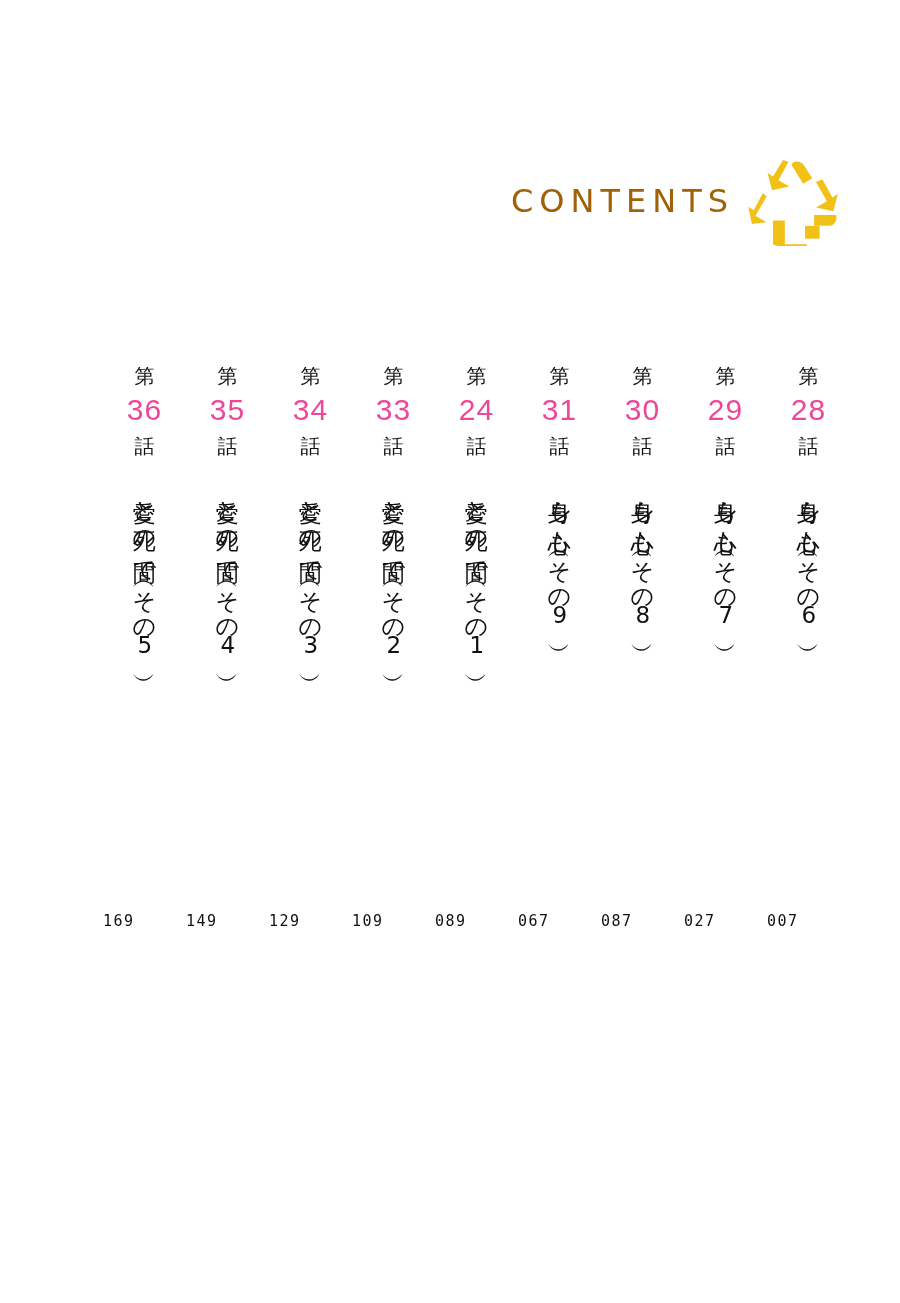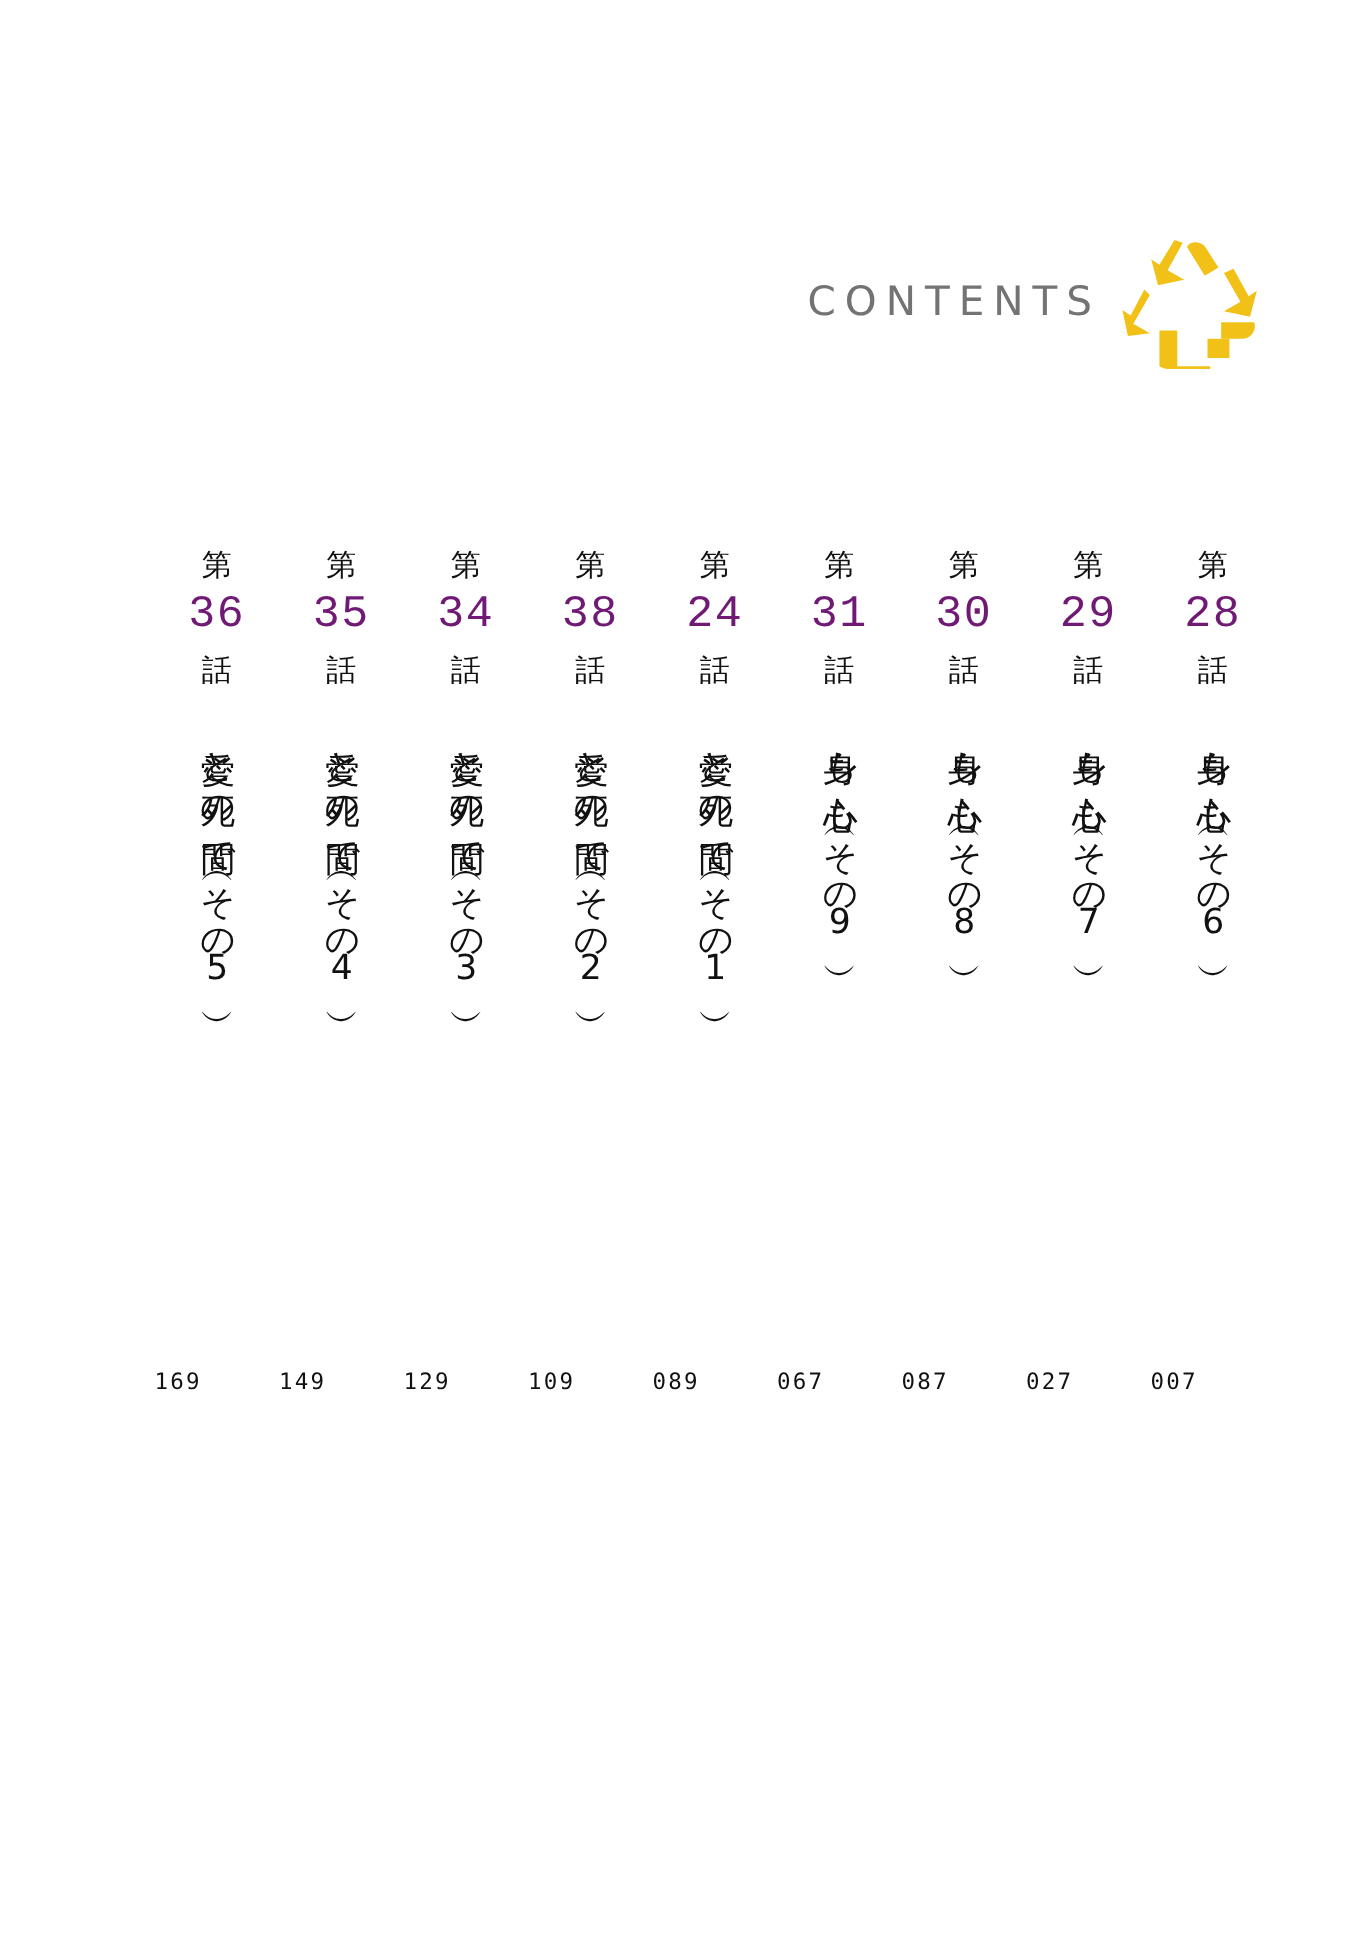--- a/index.html
+++ b/index.html
@@ -20,23 +20,23 @@
   #header {
     position: absolute;
     top: 160px;
     right: 60px;
     display: flex;
     align-items: center;
     gap: 14px;
   }
   #contents-title {
     font-family: "DejaVu Sans", sans-serif;
-    font-size: 27px;
+    font-size: 32px;
     letter-spacing: 6px;
-    color: #737373;
+    color: #a16207;
     font-weight: 400;
     line-height: 1;
     padding-bottom: 4px;
   }
   #recycle-icon {
     width: 92px;
     height: 86px;
     display: block;
   }
 
@@ -64,23 +64,23 @@
     line-height: 1;
   }
   .ep-dai, .ep-wa {
     font-family: "DejaVu Sans", sans-serif;
     font-size: 20px;
     color: #111;
     line-height: 1.1;
   }
   .ep-dai { margin-bottom: 6px; }
   .ep-num {
-    font-family: Liberation Mono, monospace;
+    font-family: Liberation Sans, sans-serif;
     font-size: 30px;
-    color: #701a75;
+    color: #ec4899;
     letter-spacing: 1px;
     margin: 2px 0 6px 0;
     line-height: 1;
   }
   .ep-wa { margin-top: 4px; }
 
   .ep-title {
     margin-top: 26px;
     font-family: "DejaVu Sans", sans-serif;
     font-size: 23px;
@@ -166,21 +166,21 @@
     <div class="ep-head">
       <span class="ep-dai">第</span>
       <span class="ep-num">24</span>
       <span class="ep-wa">話</span>
     </div>
     <div class="ep-title">愛と死の間で（その1）</div>
   </div>
   <div class="toc-entry">
     <div class="ep-head">
       <span class="ep-dai">第</span>
-      <span class="ep-num">38</span>
+      <span class="ep-num">33</span>
       <span class="ep-wa">話</span>
     </div>
     <div class="ep-title">愛と死の間で（その2）</div>
   </div>
   <div class="toc-entry">
     <div class="ep-head">
       <span class="ep-dai">第</span>
       <span class="ep-num">34</span>
       <span class="ep-wa">話</span>
     </div>

